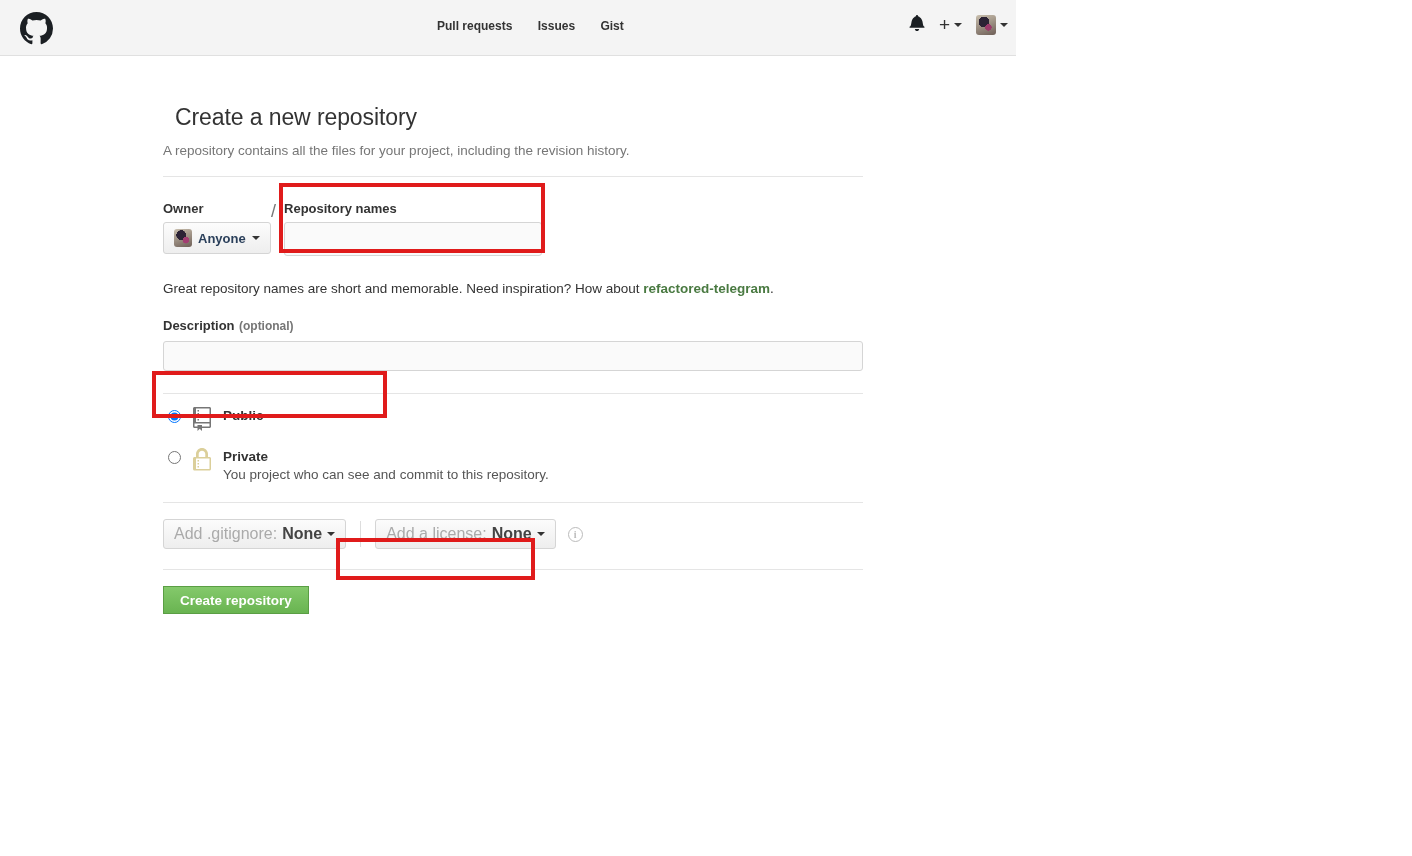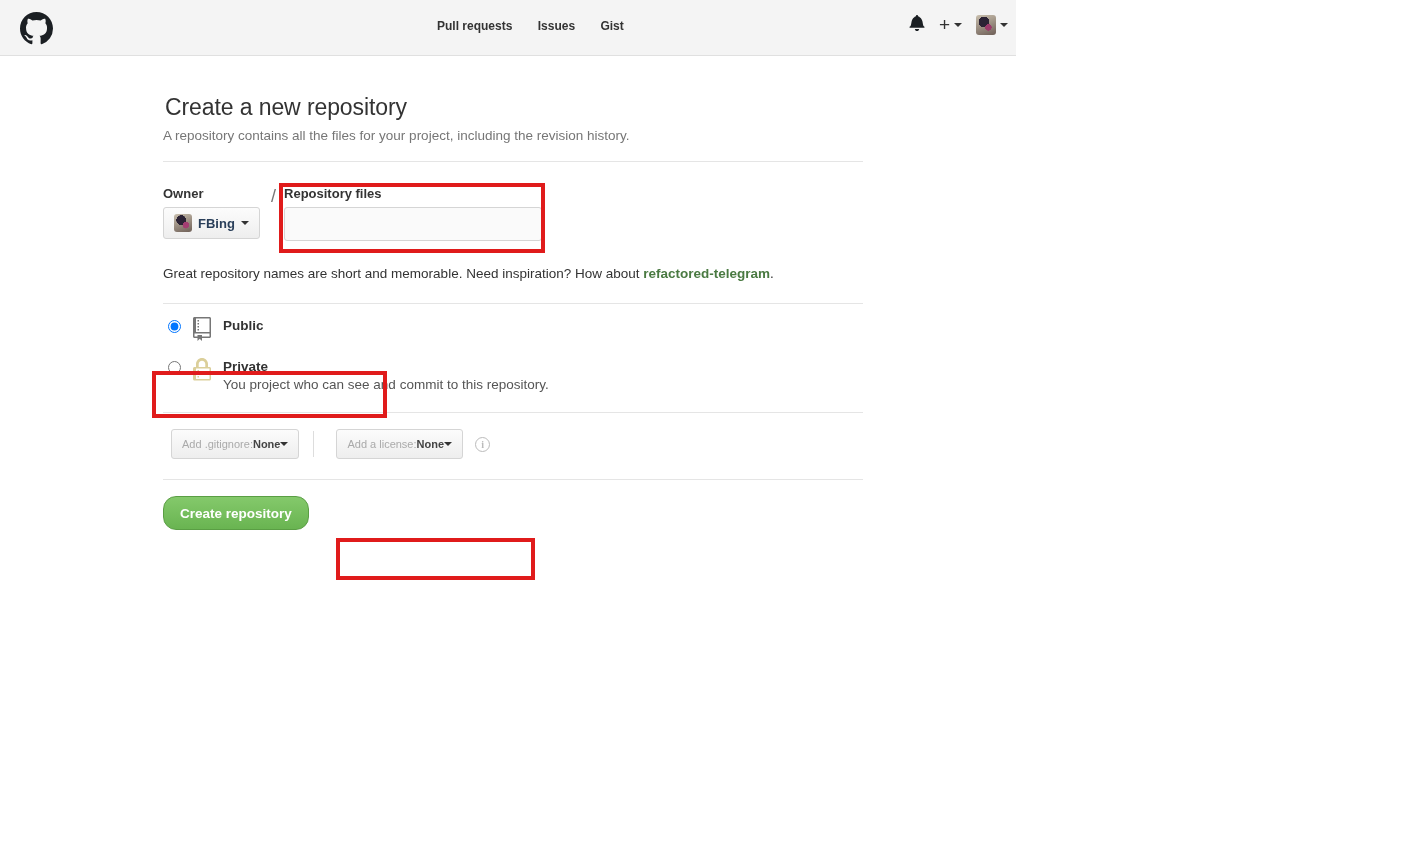--- a/index.html
+++ b/index.html
@@ -64,21 +64,21 @@
       linear-gradient(160deg, #c9bfae, #6e5f57);
     display: block;
   }
 
   
   .content {
     position: absolute; left: 163px; top: 56px;
     width: 700px;
   }
   h1.page-title {
-    margin: 2px; padding-top: 36px;
+    margin: 12px; padding-top: 36px;
     font-size: 23px; font-weight: normal; color: #333;
     letter-spacing: -0.1px;
   }
   .page-subtitle {
     margin: 7px 0 0 0;
     font-size: 13.5px; color: #767676;
   }
   .rule {
     height: 1px; background: #e5e5e5;
     margin: 0;
@@ -174,51 +174,51 @@
   .readme-check { margin: 2px 8px 0 5px; width: 13px; height: 13px; }
   .readme-title { font-size: 13.5px; font-weight: bold; color: #333; }
   .readme-desc { font-size: 13px; color: #555; margin-top: 3px; margin-left: 26px; }
 
   .btn-row {
     position: relative;
     margin-top: 16px;
     display: flex; align-items: center;
   }
   .select-btn {
-    display: inline-flex; align-items: center; 
+    display: inline-flex; align-items: center; gap: 5px;
     height: 30px; padding: 0 10px;
     background: linear-gradient(#fcfcfc, #eee);
     border: 1px solid #d5d5d5;
     border-radius: 3px;
-    font-size: 11px; color: #aaa;
-    cursor: pointer; white-space: nowrap; margin-left: 8px;
+    font-size: 16px; color: #aaa;
+    cursor: pointer; white-space: nowrap;
   }
   .select-btn b { color: #444; }
   .btn-sep {
     width: 1px; height: 26px; background: #ddd;
     margin: 0 14px;
   }
   .info-icon {
     margin-left: 12px;
     width: 15px; height: 15px; border-radius: 50%;
     border: 1px solid #bbb; color: #bbb;
     font-size: 10px; font-weight: bold;
     display: flex; align-items: center; justify-content: center;
     font-family: "Liberation Serif", serif;
     cursor: pointer;
   }
 
   .rule-4 { margin-top: 20px; }
 
   .create-btn {
     margin-top: 16px;
-    height: 34px; padding: 1px 16px;
+    height: 28px; padding: 1px 16px;
     background: linear-gradient(#84c96b, #69b451);
     border: 1px solid #5a9e44;
-    border-radius: 13px;
+    border-radius: 0;
     color: #fff; font-size: 13.5px; font-weight: bold;
     font-family: "Liberation Sans", sans-serif;
     cursor: pointer;
   }
 
   
   .annot {
     position: absolute;
     border: 4px solid #e01b1b;
     pointer-events: none;
@@ -277,38 +277,43 @@
   <p class="page-subtitle">A repository contains all the files for your project, including the revision history.</p>
 
   <div class="rule rule-1"></div>
 
   
   <div class="owner-row">
     <div class="owner-col">
       <span class="field-label">Owner</span>
       <span class="owner-btn">
         <span class="owner-avatar"></span>
-        <span>FBing</span>
+        <span>Anyone</span>
         <span class="caret"></span>
       </span>
     </div>
 
     <div class="slash">/</div>
 
     <div class="repo-col">
-      <span class="field-label">Repository files</span>
+      <span class="field-label">Repository names</span>
       <input class="repo-input" type="text" style="">
     </div>
   </div>
 
   <div class="hint">
     <span>Great repository names are short and memorable. Need inspiration? How about </span><a href="#">refactored-telegram</a><span>.</span>
   </div>
 
   
+  <div class="desc-block">
+    <span class="desc-label">Description</span>
+    <span class="desc-optional">(optional)</span>
+    <input class="desc-input" type="text" style="">
+  </div>
 
   <div class="rule rule-2"></div>
 
   
   <div class="vis-list">
 
     <label class="vis-row">
       <input class="vis-radio" type="radio" name="vis" checked="" style="">
       <span class="vis-icon">
         <svg width="22" height="24" viewBox="0 0 12 16" aria-hidden="true">

